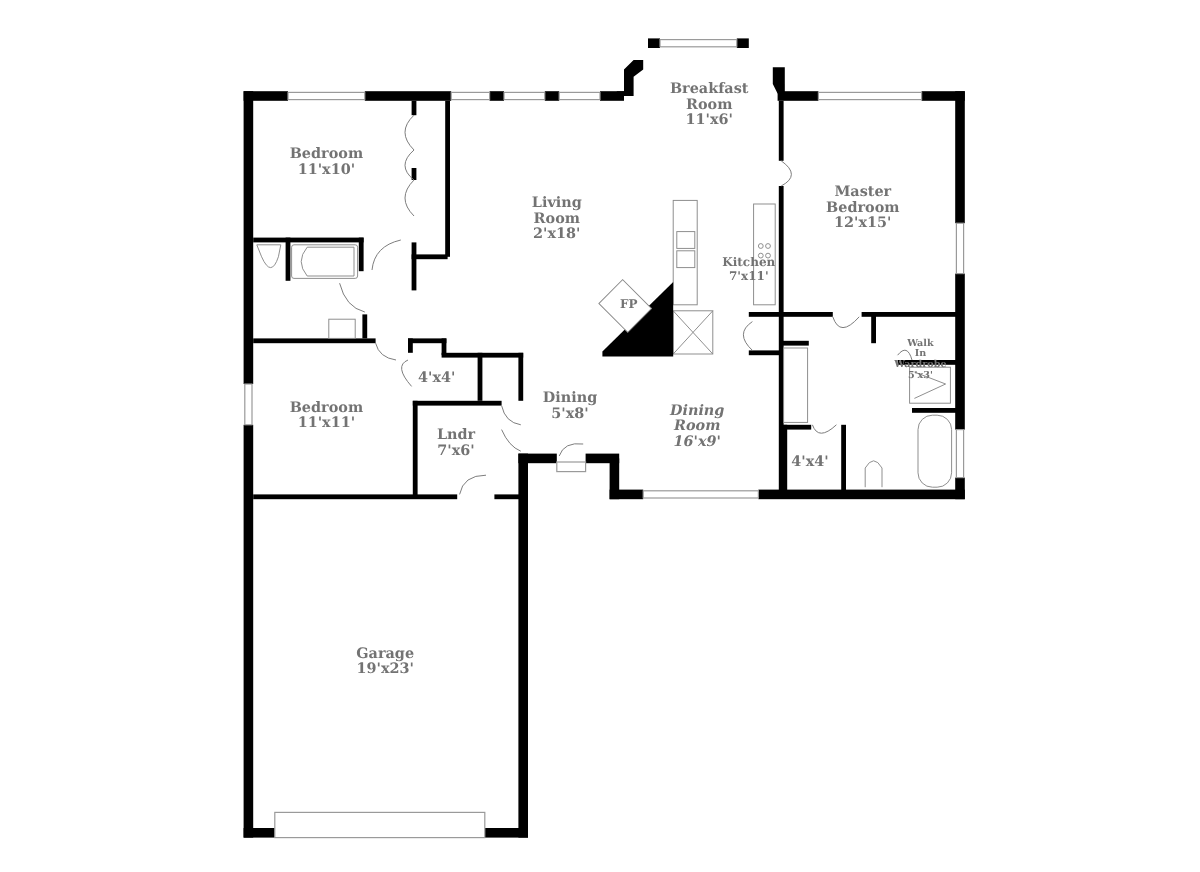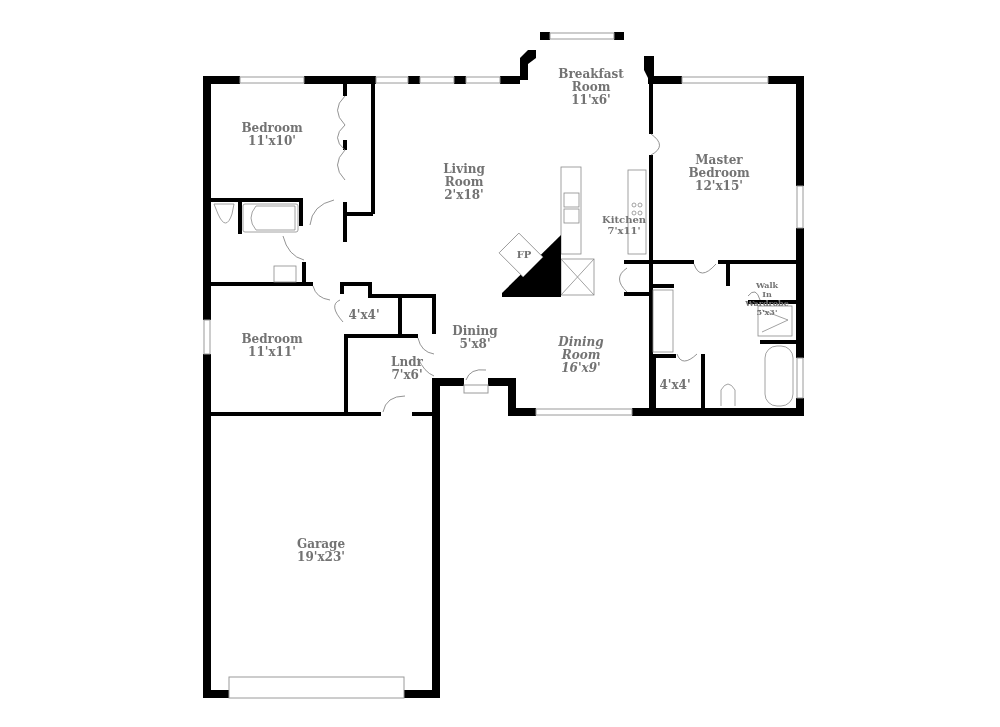--- a/index.html
+++ b/index.html
@@ -178,21 +178,21 @@
   <span>Wardrobe</span>
   <span>5'x3'</span>
 </div>
 <div class="label" style="left:364px;top:315px;">
   <span>4'x4'</span>
 </div>
 <div class="label" style="left:272px;top:346px;">
   <span>Bedroom</span>
   <span>11'x11'</span>
 </div>
-<div class="label" style="left:380px;top:369px;margin-left:27px;">
+<div class="label" style="left:380px;top:369px;">
   <span>Lndr</span>
   <span>7'x6'</span>
 </div>
 <div class="label" style="left:475px;top:338px;">
   <span>Dining</span>
   <span>5'x8'</span>
 </div>
 <div class="label" style="left:581px;top:355px;font-style:italic;">
   <span>Dining</span>
   <span>Room</span>

